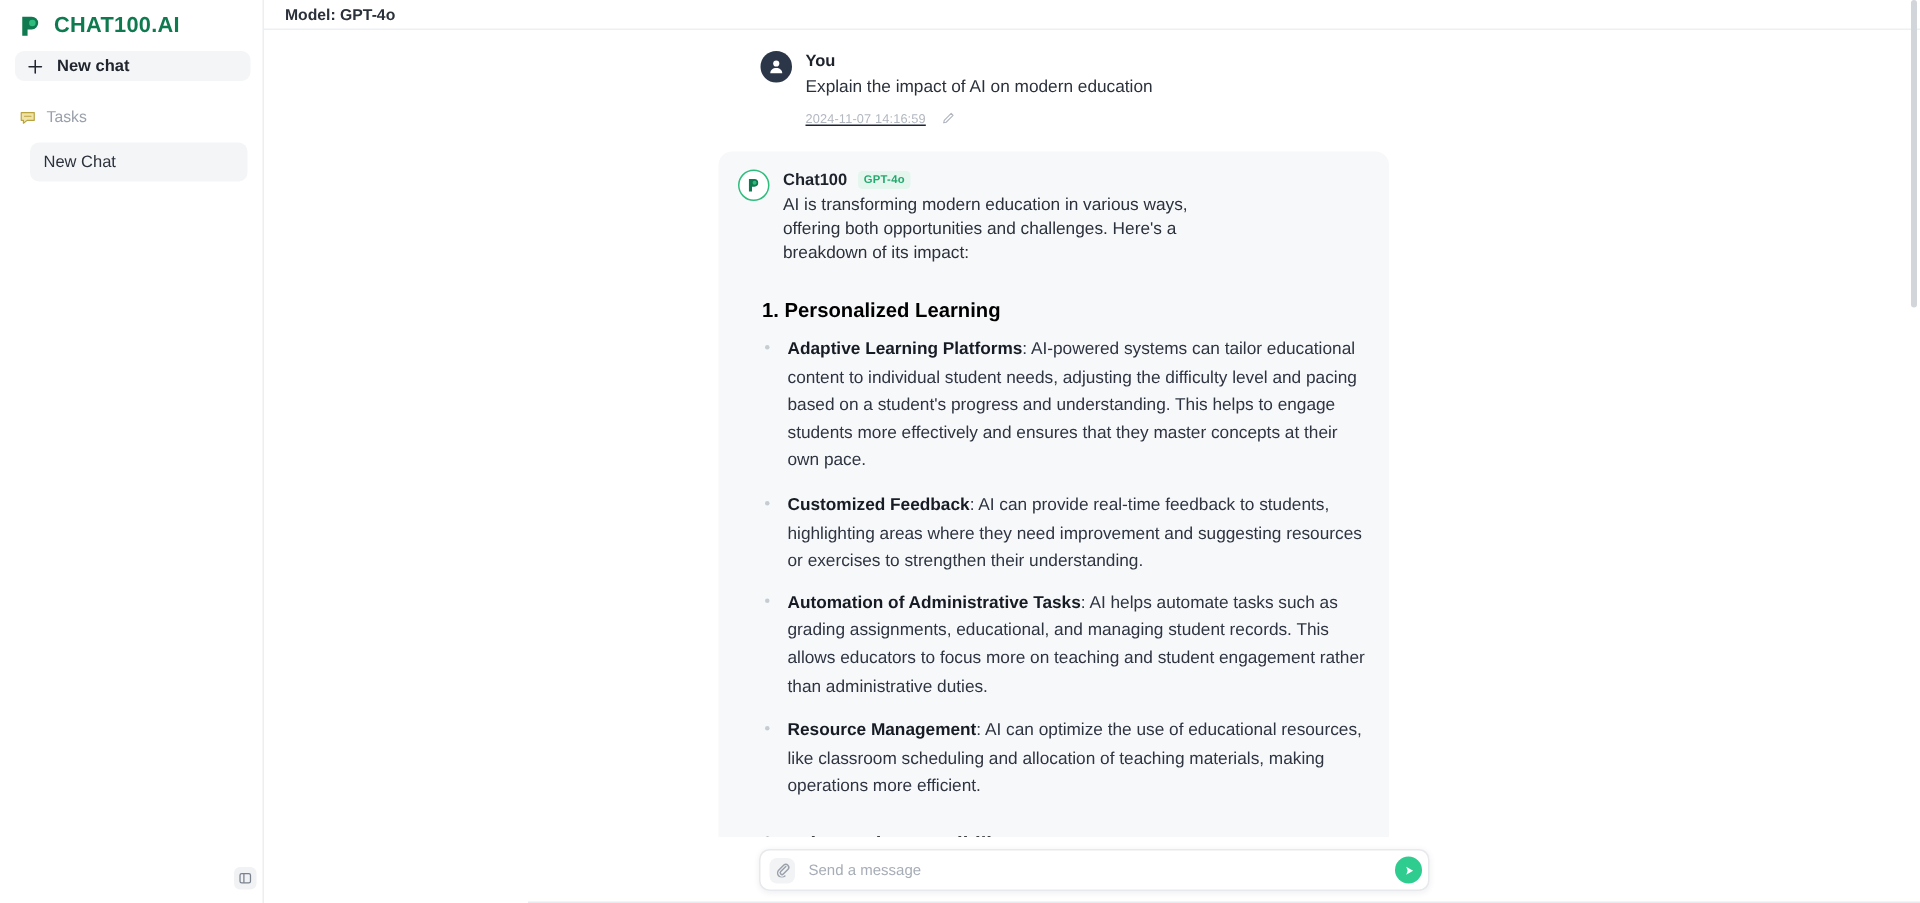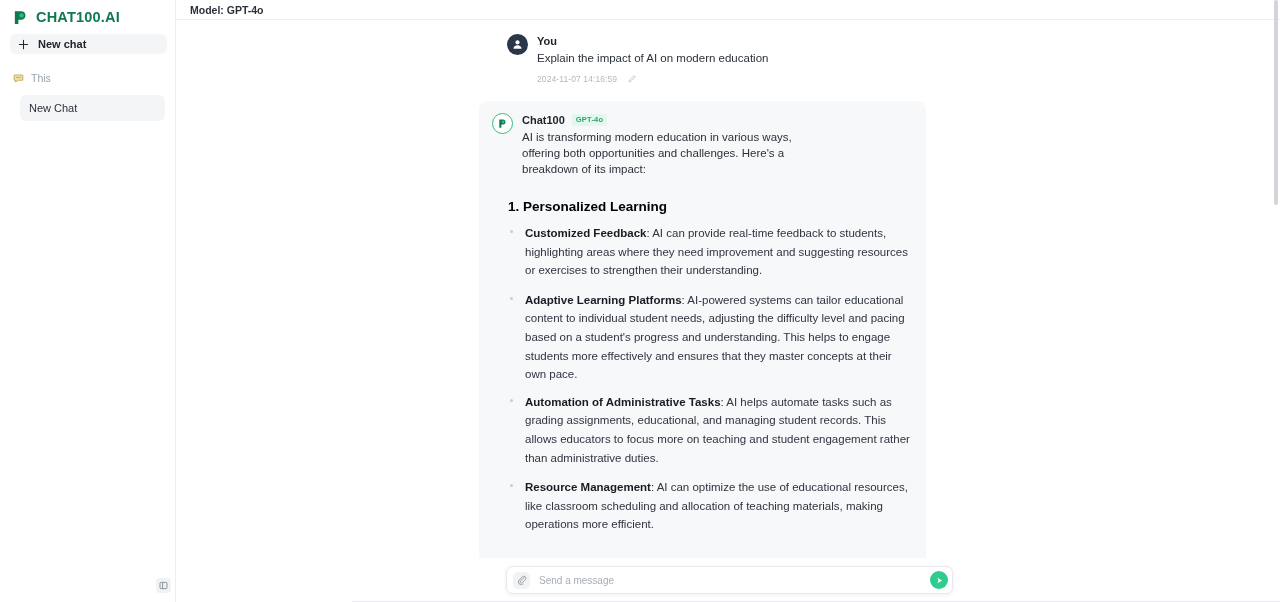--- a/index.html
+++ b/index.html
@@ -90,21 +90,21 @@
   .avatar-user {
     width: 21px; height: 21px; border-radius: 50%;
     background: #2b3648; flex: 0 0 21px;
     display: flex; align-items: center; justify-content: center;
     margin-top: 1px;
   }
   .avatar-user svg { width: 13px; height: 13px; display: block; }
   .user-body { padding-top: 1px; }
   .user-name { font-size: 11px; font-weight: bold; color: #1d222b; line-height: 14px; }
   .user-text { font-size: 11.5px; color: #2b313b; line-height: 16px; margin-top: 2px; }
-  .user-meta { display: flex; align-items: center; gap: 10px; margin-top: 8px; }
+  .user-meta { display: flex; align-items: center; gap: 10px; margin-top: 8px; text-decoration: underline; }
   .timestamp { font-size: 8.5px; color: #b3b8c0; letter-spacing: .1px; }
   .edit-icon { width: 10px; height: 10px; display: block; cursor: pointer; }
 
   
   .msg-assistant {
     margin-top: 17px; margin-left: -26px;
     width: 447px;
     background: #f7f8fa;
     border-radius: 9px;
     padding: 12px 11px 14px 13px;
@@ -223,21 +223,21 @@
       <span class="new-chat-label">New chat</span>
     </div>
 
     <div class="chats-header">
       <span>
         <svg class="chats-icon" viewBox="0 0 18 18" fill="none">
           <path d="M3 4.2h12v7.2H8.4L5 14V11.4H3z" fill="#f0e3a8" stroke="#b9a33f" stroke-width="1.1" stroke-linejoin="round"></path>
           <path d="M6 7.6h6" stroke="#b9a33f" stroke-width="1.1" stroke-linecap="round"></path>
         </svg>
       </span>
-      <span class="chats-label">This</span>
+      <span class="chats-label">Tasks</span>
     </div>
 
     <div class="chat-list">
       <div class="chat-item">
         <span class="chat-item-label">New Chat</span>
       </div>
     </div>
 
     <div class="sidebar-collapse">
       <span>
@@ -293,24 +293,24 @@
                 <span class="model-badge">GPT-4o</span>
               </div>
               <div class="assist-intro">AI is transforming modern education in various ways, offering both opportunities and challenges. Here's a breakdown of its impact:</div>
             </div>
           </div>
 
           <div class="section">
             <div class="section-title">1. Personalized Learning</div>
             <ul class="bullets">
               <li class="bullet">
-                <span class="bullet-text"><b>Customized Feedback</b><span>: AI can provide real-time feedback to students, highlighting areas where they need improvement and suggesting resources or exercises to strengthen their understanding.</span></span>
+                <span class="bullet-text"><b>Adaptive Learning Platforms</b><span>: AI-powered systems can tailor educational content to individual student needs, adjusting the difficulty level and pacing based on a student's progress and understanding. This helps to engage students more effectively and ensures that they master concepts at their own pace.</span></span>
               </li>
               <li class="bullet">
-                <span class="bullet-text"><b>Adaptive Learning Platforms</b><span>: AI-powered systems can tailor educational content to individual student needs, adjusting the difficulty level and pacing based on a student's progress and understanding. This helps to engage students more effectively and ensures that they master concepts at their own pace.</span></span>
+                <span class="bullet-text"><b>Customized Feedback</b><span>: AI can provide real-time feedback to students, highlighting areas where they need improvement and suggesting resources or exercises to strengthen their understanding.</span></span>
               </li>
             </ul>
           </div>
 
           <div class="section">
             <ul class="bullets">
               <li class="bullet">
                 <span class="bullet-text"><b>Automation of Administrative Tasks</b><span>: AI helps automate tasks such as grading assignments, educational, and managing student records. This allows educators to focus more on teaching and student engagement rather than administrative duties.</span></span>
               </li>
               <li class="bullet">

